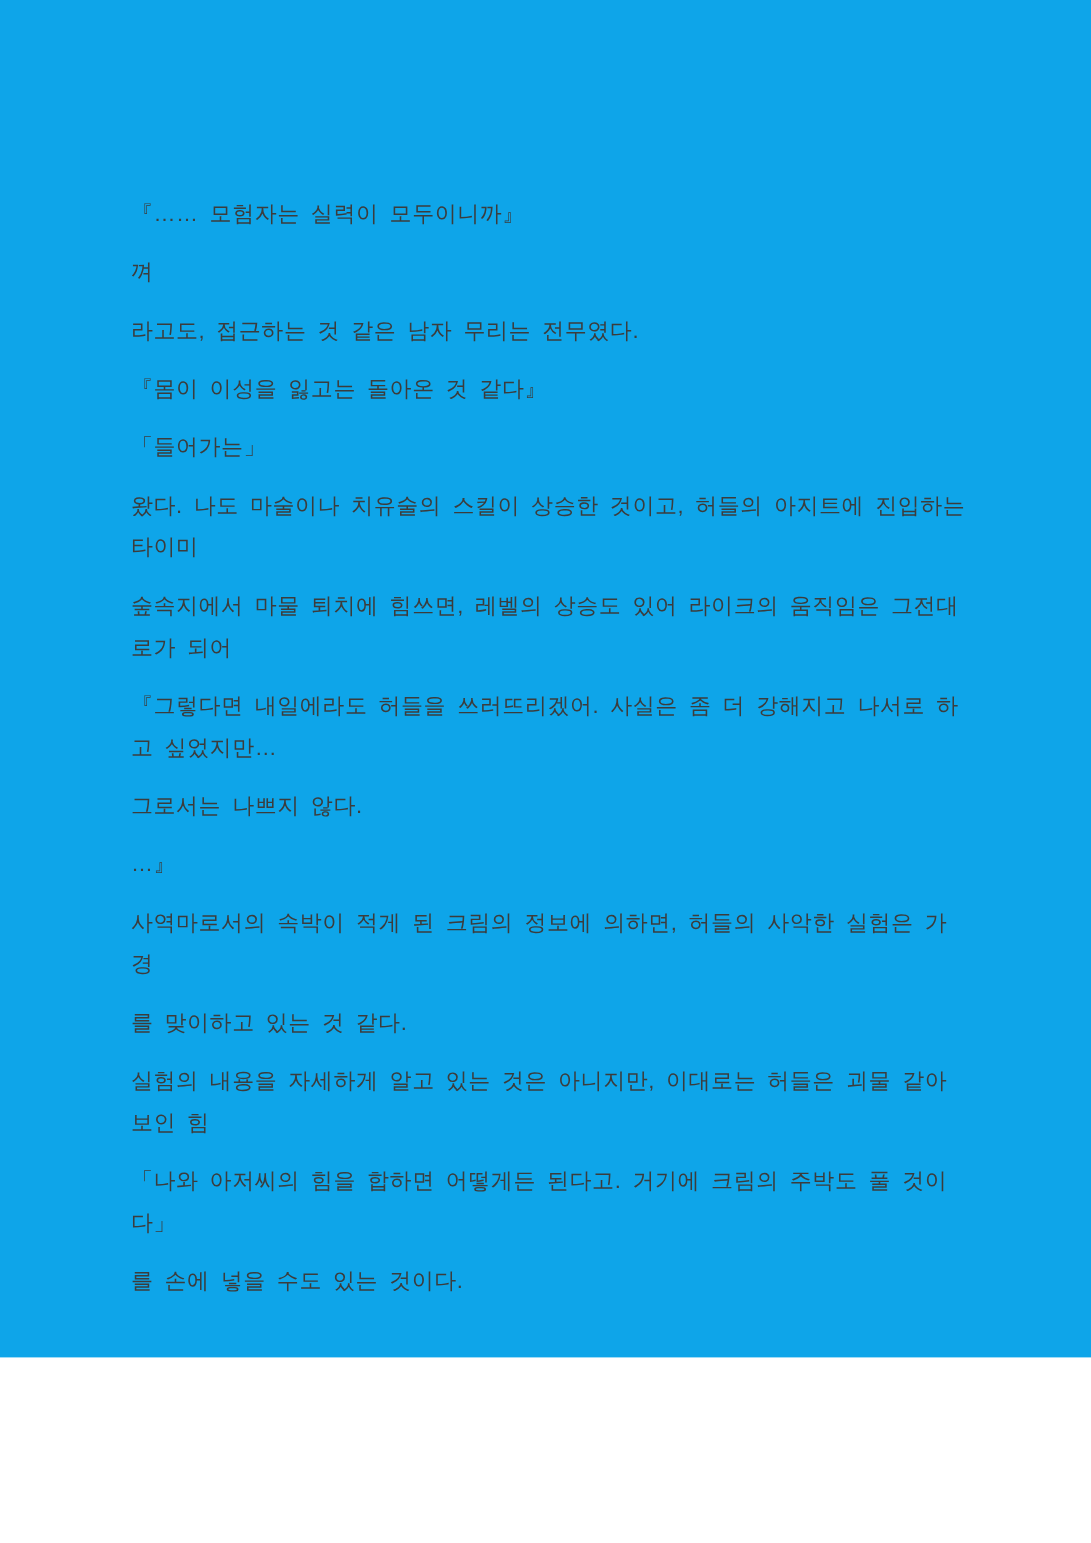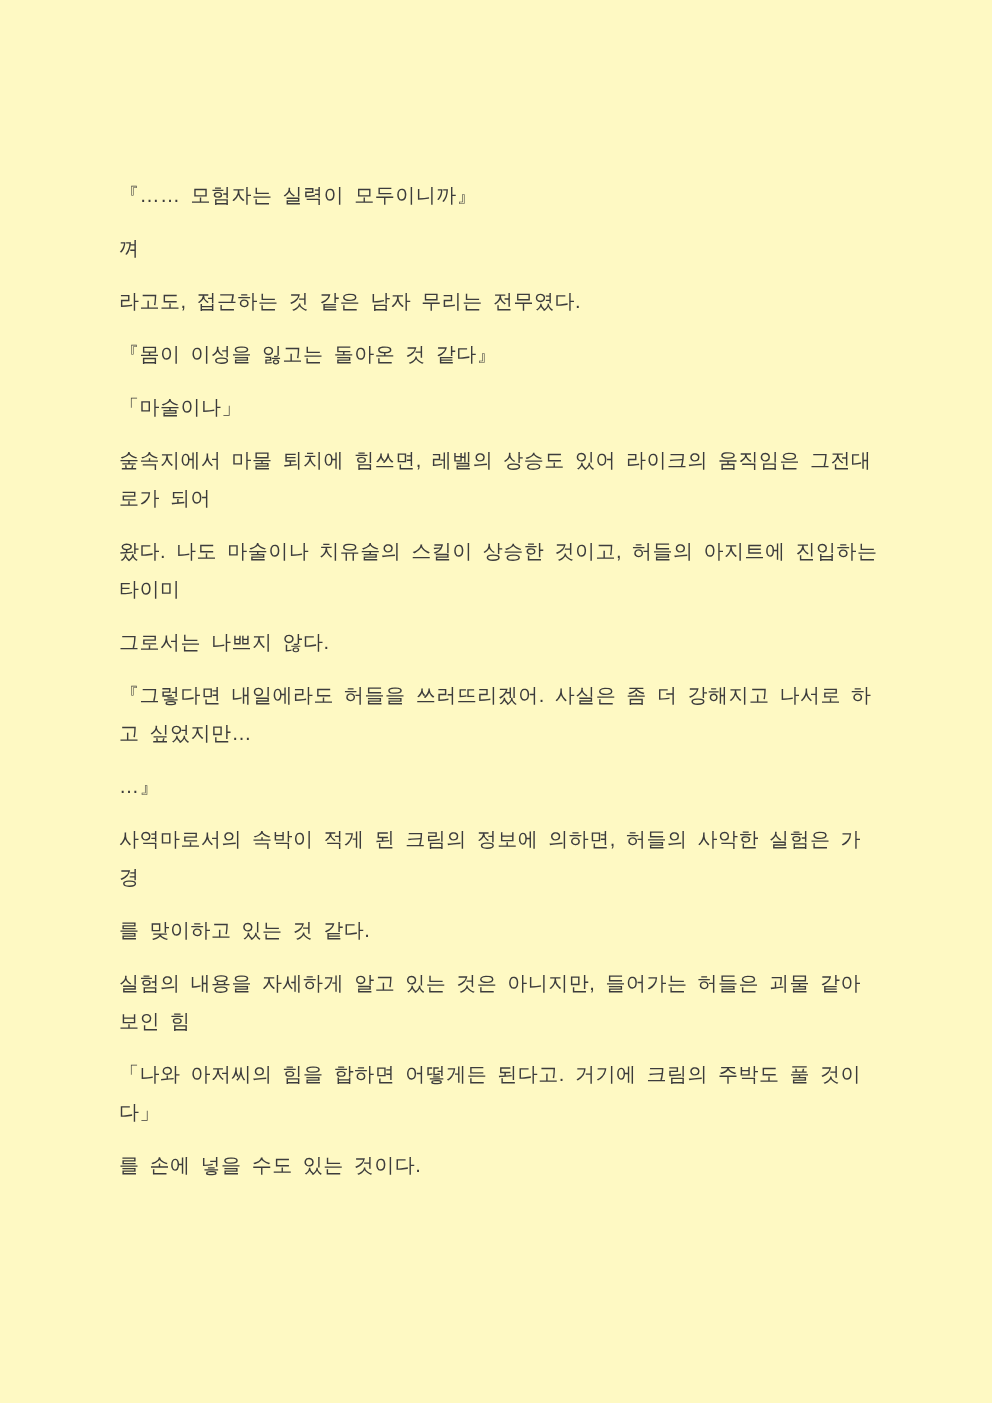--- a/index.html
+++ b/index.html
@@ -10,23 +10,23 @@
   body {
     width: 992px;
     height: 1403px;
     font-family: "Liberation Sans", "DejaVu Sans", sans-serif;
     color: #3c3c3c;
     overflow: hidden;
   }
   .doc {
     box-sizing: border-box;
     width: 992px;
-    height: 1403px;
+    height: 1234px;
     padding: 176px 114px 0 119px;
-    background: #fef9c3;
+    background: #0ea5e9;
   }
   .para {
     margin: 0 0 15px 0;
     font-size: 20px;
     line-height: 38px;
     letter-spacing: 0.5px;
     word-spacing: 4px;
   }
   .line {
     display: block;
@@ -55,53 +55,53 @@
 
   <p class="para">
     <span class="line">라고도, 접근하는 것 같은 남자 무리는 전무였다.</span>
   </p>
 
   <p class="para">
     <span class="line">『몸이 이성을 잃고는 돌아온 것 같다』</span>
   </p>
 
   <p class="para">
-    <span class="line">「마술이나」</span>
+    <span class="line">「들어가는」</span>
+  </p>
+
+  <p class="para">
+    <span class="line">왔다. 나도 마술이나 치유술의 스킬이 상승한 것이고, 허들의 아지트에 진입하는 타이미</span>
   </p>
 
   <p class="para">
     <span class="line">숲속지에서 마물 퇴치에 힘쓰면, 레벨의 상승도 있어 라이크의 움직임은 그전대로가 되어</span>
   </p>
 
   <p class="para">
-    <span class="line">왔다. 나도 마술이나 치유술의 스킬이 상승한 것이고, 허들의 아지트에 진입하는 타이미</span>
+    <span class="line">『그렇다면 내일에라도 허들을 쓰러뜨리겠어. 사실은 좀 더 강해지고 나서로 하고 싶었지만…</span>
   </p>
 
   <p class="para">
     <span class="line">그로서는 나쁘지 않다.</span>
-  </p>
-
-  <p class="para">
-    <span class="line">『그렇다면 내일에라도 허들을 쓰러뜨리겠어. 사실은 좀 더 강해지고 나서로 하고 싶었지만…</span>
   </p>
 
   <p class="para">
     <span class="line">…』</span>
   </p>
 
   <p class="para">
     <span class="line">사역마로서의 속박이 적게 된 크림의 정보에 의하면, 허들의 사악한 실험은 가경</span>
   </p>
 
   <p class="para">
     <span class="line">를 맞이하고 있는 것 같다.</span>
   </p>
 
   <p class="para">
-    <span class="line">실험의 내용을 자세하게 알고 있는 것은 아니지만, 들어가는 허들은 괴물 같아 보인 힘</span>
+    <span class="line">실험의 내용을 자세하게 알고 있는 것은 아니지만, 이대로는 허들은 괴물 같아 보인 힘</span>
   </p>
 
   <p class="para">
     <span class="line">「나와 아저씨의 힘을 합하면 어떻게든 된다고. 거기에 크림의 주박도 풀 것이다」</span>
   </p>
 
   <p class="para">
     <span class="line">를 손에 넣을 수도 있는 것이다.</span>
   </p>
 

